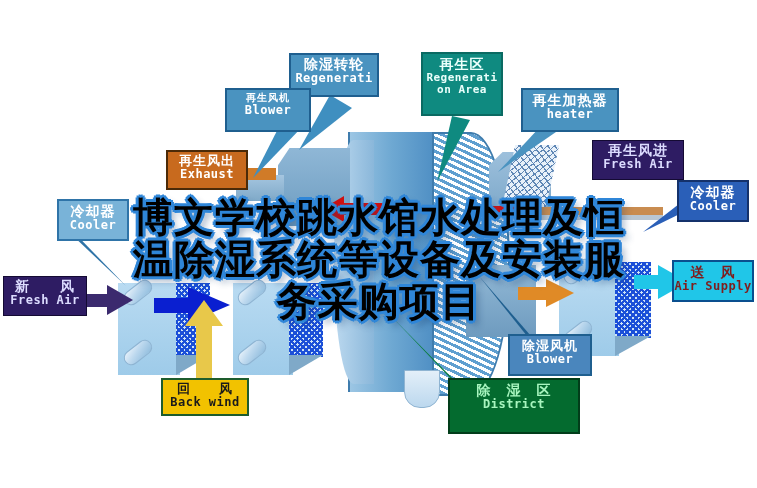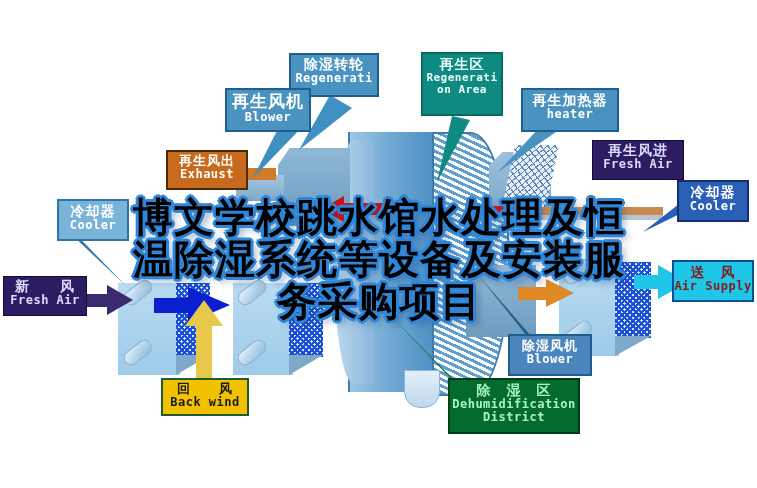--- a/index.html
+++ b/index.html
@@ -170,21 +170,21 @@
   </svg>
 
   <div class="lbl" style="left:289px;top:53px;width:90px;height:44px;padding-top:2px;
               background:#4a93c0;border:2px solid #1f5f8f;color:#ffffff;">
     <span class="cn" style="font-size:14px;">除湿转轮</span>
     <span class="en" style="font-size:12px;">Regenerati</span>
   </div>
 
   <div class="lbl" style="left:225px;top:88px;width:86px;height:44px;padding-top:3px;
               background:#4a93c0;border:2px solid #1f5f8f;color:#ffffff;">
-    <span class="cn" style="font-size:17px;">再生风机</span>
+    <span class="cn" style="font-size:10px;">再生风机</span>
     <span class="en" style="font-size:12px;">Blower</span>
   </div>
 
   <div class="lbl" style="left:421px;top:52px;width:82px;height:64px;padding-top:3px;
               background:#0f8a80;border:2px solid #0a6a62;color:#eafffb;">
     <span class="cn" style="font-size:14px;">再生区</span>
     <span class="en" style="font-size:11px;">Regenerati</span>
     <span class="en" style="font-size:11px;">on Area</span>
   </div>
 
@@ -232,21 +232,20 @@
 
   <div class="lbl" style="left:508px;top:334px;width:84px;height:42px;padding-top:3px;
               background:#4a86bd;border:2px solid #1f5f8f;color:#ffffff;">
     <span class="cn" style="font-size:13px;">除湿风机</span>
     <span class="en" style="font-size:12px;">Blower</span>
   </div>
 
   <div class="lbl" style="left:448px;top:378px;width:132px;height:56px;padding-top:3px;
               background:#046b2f;border:2px solid #023d1a;color:#a8f5bf;">
     <span class="cn" style="font-size:14px;">除　湿　区</span>
-    <span class="en" style="font-size:12px;">Dehumidification</span>
     <span class="en" style="font-size:12px;">District</span>
   </div>
 
   <div class="lbl" style="left:672px;top:260px;width:82px;height:42px;padding-top:3px;
               background:#20c6e8;border:2px solid #0a4f8f;color:#7f1d1d;">
     <span class="cn" style="font-size:14px;">送　风</span>
     <span class="en" style="font-size:12px;">Air Supply</span>
   </div>
 
   <div id="headline">

